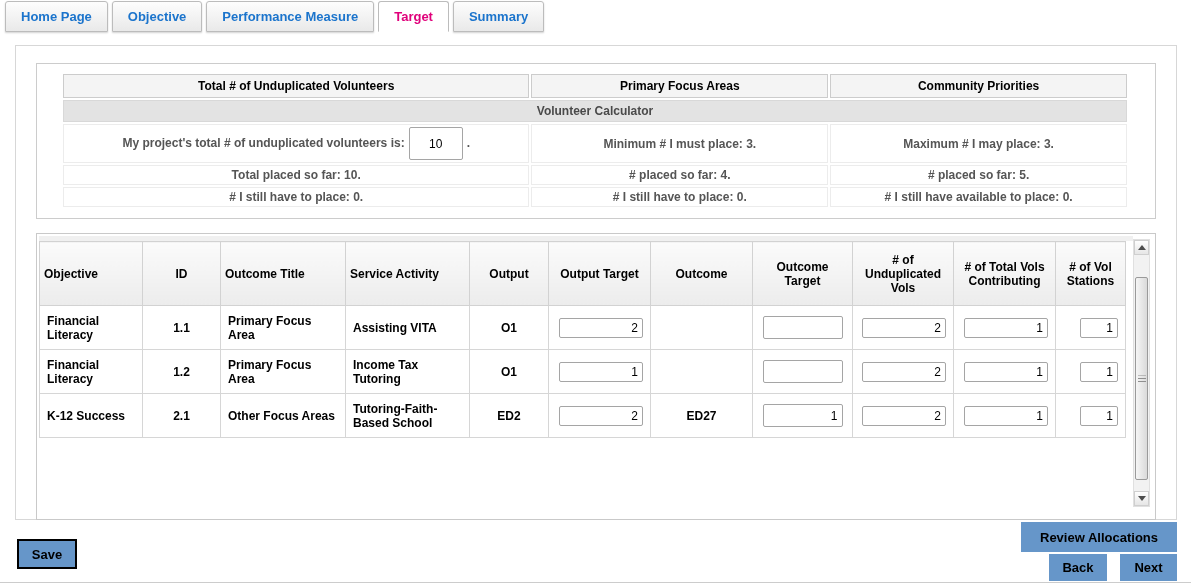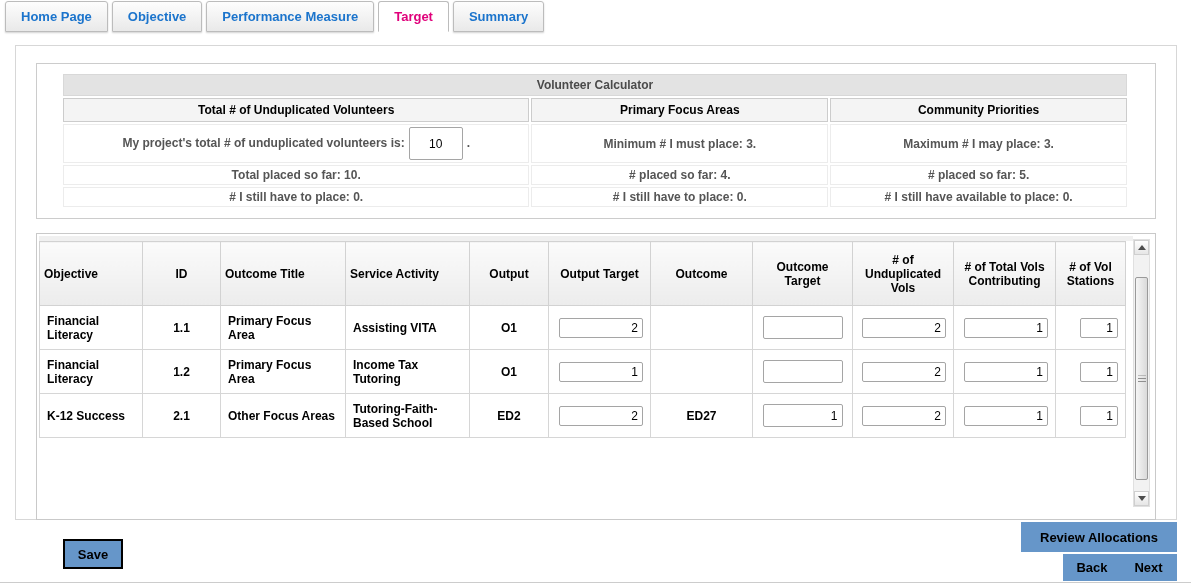--- a/index.html
+++ b/index.html
@@ -72,23 +72,23 @@
   .tri-down { width:0; height:0; border-left:4px solid transparent; border-right:4px solid transparent; border-top:5px solid #4d4d4d; }
   .vs-thumb { position:absolute; top:37px; left:1px; right:1px; height:203px;
               background:linear-gradient(to right,#f6f6f6,#dadada); border:1px solid #9a9a9a; border-radius:2px; cursor:pointer; }
   .vs-grip { position:absolute; top:50%; left:50%; transform:translate(-50%,-50%); width:8px; height:7px;
              background:repeating-linear-gradient(to bottom,#8f8f8f 0 1px,transparent 1px 3px); }
 
   
   .footer { position:relative; height:66px; }
   .btn { background:#6696c9; color:#000000; font-weight:bold; font-size:13px; border:none;
          cursor:pointer; font-family:inherit; text-align:center; }
-  .btn-save { position:absolute; left:17px; top:19px; width:60px; height:30px; border:2px solid #000;margin-left:46px; }
+  .btn-save { position:absolute; left:17px; top:19px; width:60px; height:30px; border:2px solid #000; }
   .btn-review { position:absolute; right:14px; top:2px; width:156px; height:30px; }
-  .btn-back { position:absolute; right:70px; top:34px; width:58px; height:27px; }
+  .btn-back { position:absolute; right:84px; top:34px; width:58px; height:27px; }
   .btn-next { position:absolute; right:14px; top:34px; width:57px; height:27px; }
   .bottom-line { position:absolute; left:0; right:0; bottom:3px; border-top:1px solid #ccc; }
 
   .lbl { font-weight:bold; }
 </style>
 </head>
 <body>
 
 <div class="tabbar">
   <div class="tab">Home Page</div>
@@ -102,26 +102,26 @@
 
   <div class="calc-box">
     <table class="calc-table">
       <colgroup>
           <col style="width:44%">
           <col style="width:28%">
           <col style="width:28%">
         </colgroup>
       <tbody>
           <tr>
-        <td class="calc-title-cell" colspan="3">Volunteer Calculator</td>
-      </tr>
-      <tr>
         <td class="calc-head-cell">Total # of Unduplicated Volunteers</td>
         <td class="calc-head-cell">Primary Focus Areas</td>
         <td class="calc-head-cell">Community Priorities</td>
+      </tr>
+      <tr>
+        <td class="calc-title-cell" colspan="3">Volunteer Calculator</td>
       </tr>
       <tr>
         <td class="calc-cell">
           <span class="lbl">My project's total # of unduplicated volunteers is:</span><input type="text" class="calc-input" value="10" style=""><span>.</span>
         </td>
         <td class="calc-cell">Minimum # I must place: 3.</td>
         <td class="calc-cell">Maximum # I may place: 3.</td>
       </tr>
       <tr>
         <td class="calc-cell">Total placed so far: 10.</td>

